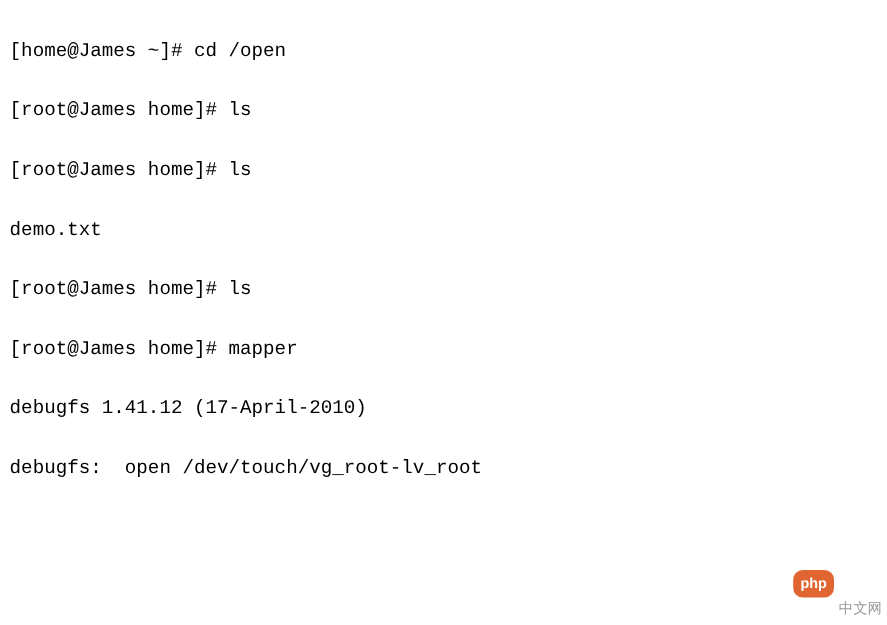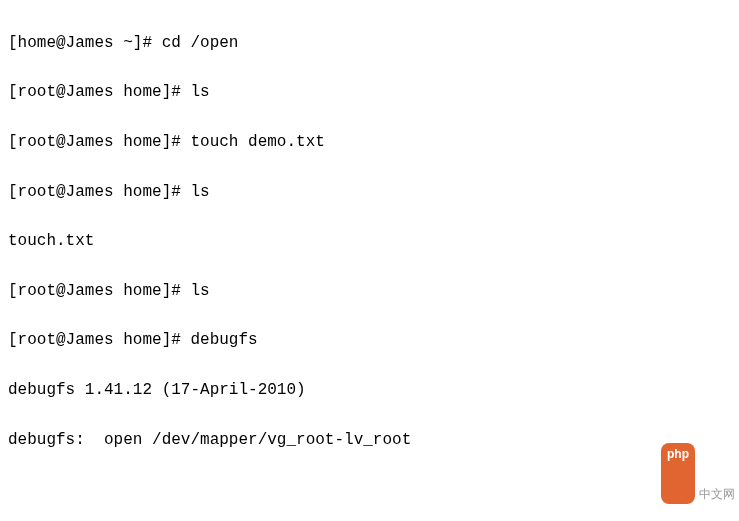--- a/index.html
+++ b/index.html
@@ -22,22 +22,23 @@
     .terminal {
       white-space: pre;
       font-family: inherit;
     }
     .line {
       display: block;
     }
     .watermark {
       position: absolute;
       right: 4px;
-      bottom: 17px;
+      bottom: 4px;
       display: flex;
+      align-items: center;
       gap: 4px;
     }
     .wm-pill {
       background: #e16531;
       color: #ffffff;
       font-family: Arial, sans-serif;
       font-weight: bold;
       font-size: 12px;
       padding: 2px 6px;
       border-radius: 8px;
@@ -48,27 +49,26 @@
       font-size: 12px;
       margin-top: 42px;
     }
   </style>
 </head>
 <body>
 
 <div class="terminal">
 <span class="line"><span>[home@James ~]# </span><span>cd /open</span></span>
 <span class="line"><span>[root@James home]# </span><span>ls</span></span>
-<span class="line"><span>[root@James home]# </span><span>touch demo.txt</span></span>
 <span class="line"><span>[root@James home]# </span><span>ls</span></span>
-<span class="line"><span>touch.txt</span></span>
+<span class="line"><span>demo.txt</span></span>
 <span class="line"><span>[root@James home]# </span><span>ls</span></span>
-<span class="line"><span>[root@James home]# </span><span>debugfs</span></span>
+<span class="line"><span>[root@James home]# </span><span>mapper</span></span>
 <span class="line"><span>debugfs 1.41.12 (17-April-2010)</span></span>
-<span class="line"><span>debugfs:  open /dev/mapper/vg_root-lv_root</span></span>
+<span class="line"><span>debugfs:  open /dev/touch/vg_root-lv_root</span></span>
 
 
 
 
 
 
 
 
 
 

